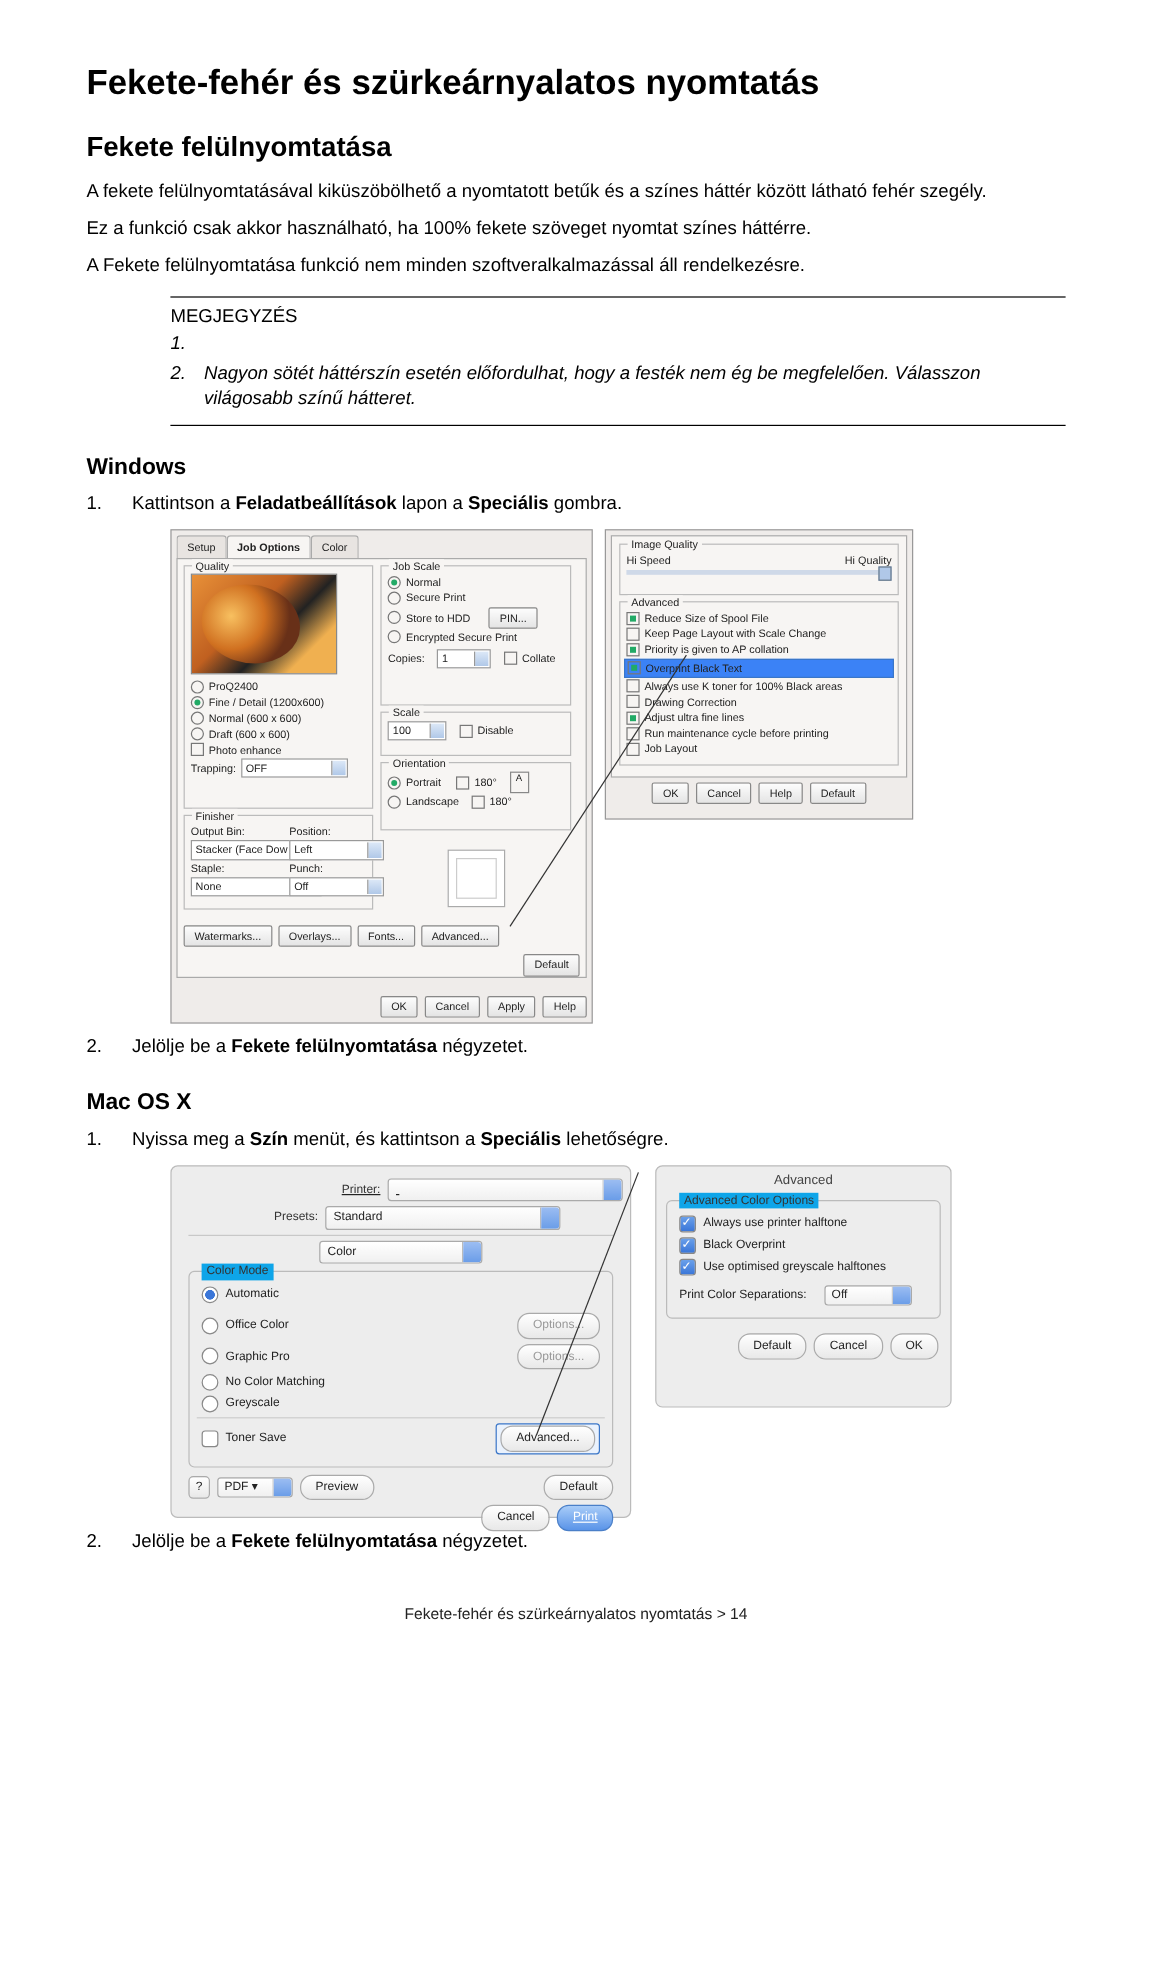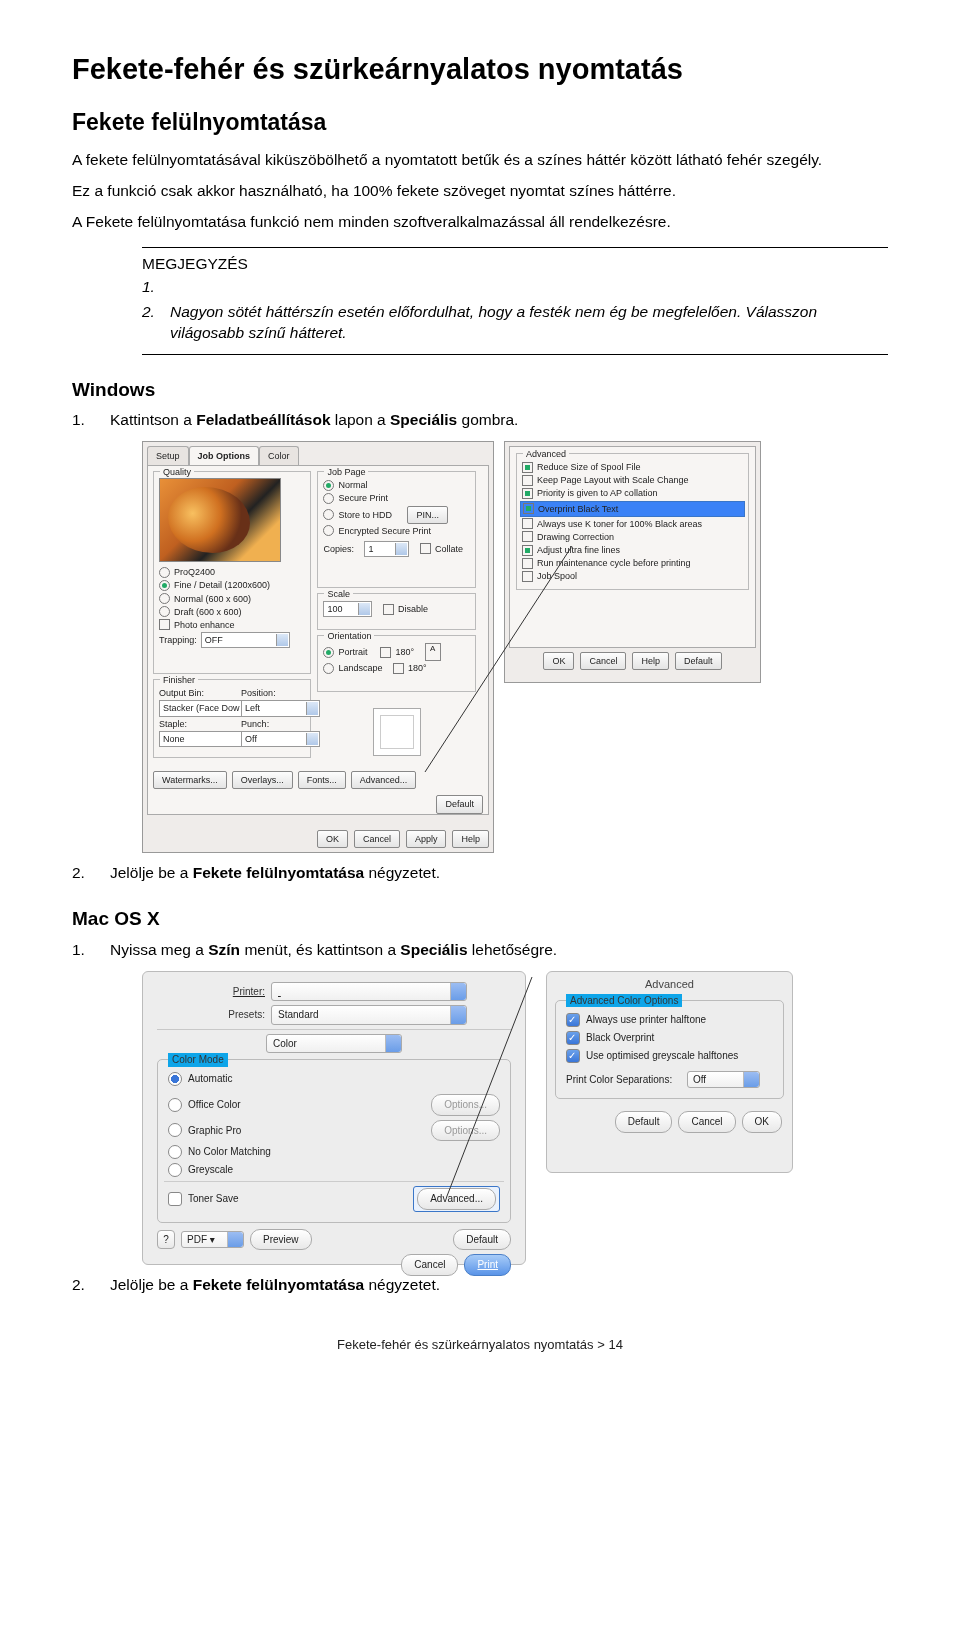--- a/index.html
+++ b/index.html
@@ -266,21 +266,21 @@
                   </div>
                 <div class="row">
                     <span class="sel" style="min-width:60px">Off</span>
                   </div>
               </div>
             </div>
           </div>
         </div>
         <div style="width:48%;">
           <div class="grp" style="height:104px;">
-            <span class="grp-title">Job Page</span>
+            <span class="grp-title">Job Scale</span>
             <div class="row">
                 <span class="radio on"></span>
                 <span>Normal</span>
               </div>
             <div class="row">
                 <span class="radio"></span>
                 <span>Secure Print</span>
               </div>
             <div class="row"><span class="radio"></span><span>Store to HDD</span>&nbsp;&nbsp;&nbsp;<span class="btn">PIN...</span></div>
             <div class="row">
@@ -318,20 +318,30 @@
     <div class="btmbar">
       <span class="btn">OK</span>
       <span class="btn">Cancel</span>
       <span class="btn">Apply</span>
       <span class="btn">Help</span>
     </div>
   </div>
 
   <div class="dlg d2">
     <div class="panel2">
+      <div class="grp" style="height:30px;">
+        <span class="grp-title">Image Quality</span>
+        <div class="row" style="justify-content:space-between;">
+            <span>Hi Speed</span>
+            <span>Hi Quality</span>
+          </div>
+        <div class="slider">
+            <div class="knob"></div>
+          </div>
+      </div>
       <div class="grp" style="height:124px;">
         <span class="grp-title">Advanced</span>
         <div class="row">
             <span class="chk on"></span>
             <span>Reduce Size of Spool File</span>
           </div>
         <div class="row">
             <span class="chk"></span>
             <span>Keep Page Layout with Scale Change</span>
           </div>
@@ -354,21 +364,21 @@
         <div class="row">
             <span class="chk on"></span>
             <span>Adjust ultra fine lines</span>
           </div>
         <div class="row">
             <span class="chk"></span>
             <span>Run maintenance cycle before printing</span>
           </div>
         <div class="row">
             <span class="chk"></span>
-            <span>Job Spool</span>
+            <span>Job Layout</span>
           </div>
       </div>
     </div>
     <div style="display:flex;gap:6px;justify-content:center;padding:0 6px 6px 6px;">
       <span class="btn">OK</span>
       <span class="btn">Cancel</span>
       <span class="btn">Help</span>
       <span class="btn">Default</span>
     </div>
   </div>
@@ -389,21 +399,21 @@
 <div class="ol-step">
   <span class="num">1.</span>
   <span>
     <span>Nyissa meg a </span><b>Szín</b><span> menüt, és kattintson a </span><b>Speciális</b><span> lehetőségre.</span>
   </span>
 </div>
 
 <div class="mac-row callout">
 
   <div class="mac mac1" style="padding:6px 6px 6px 6px;">
-    <div class="mrow" style="justify-content:center;text-decoration:underline;">
+    <div class="mrow" style="justify-content:flex-end;text-decoration:underline;">
       <span class="mlabel">Printer:</span>
       <span class="msel" style="min-width:170px">&nbsp;</span>
     </div>
     <div class="mrow" style="justify-content:center;">
       <span class="mlabel">Presets:</span>
       <span class="msel" style="min-width:170px">Standard</span>
     </div>
     <div style="border-top:1px solid #c8c8c8;margin:4px 8px;"></div>
     <div class="mrow" style="justify-content:center;">
       <span class="msel" style="min-width:110px">Color</span>

